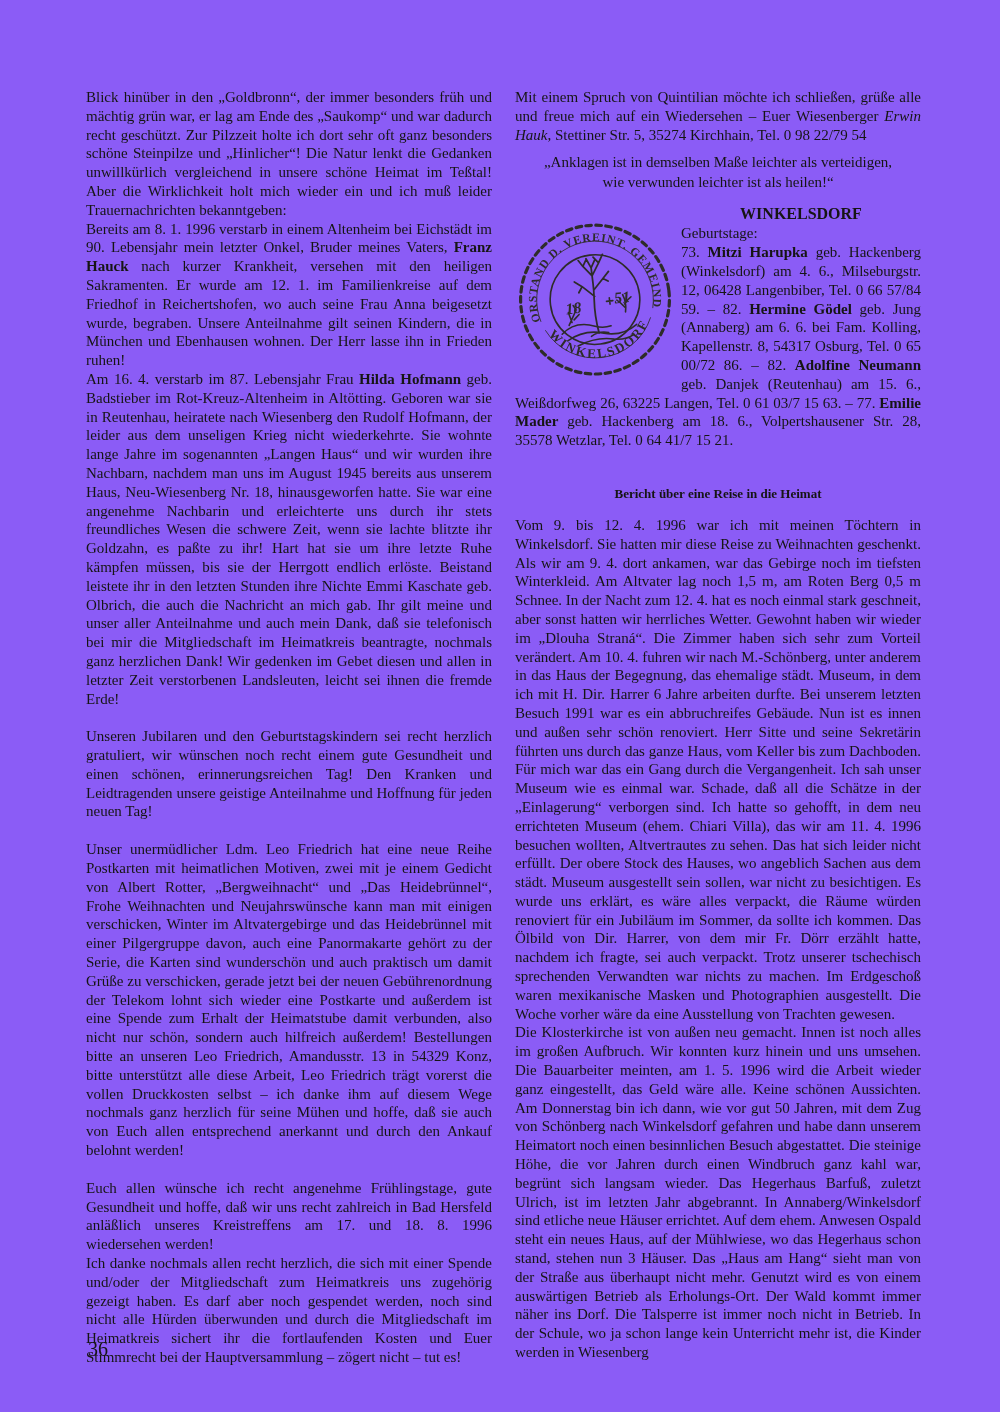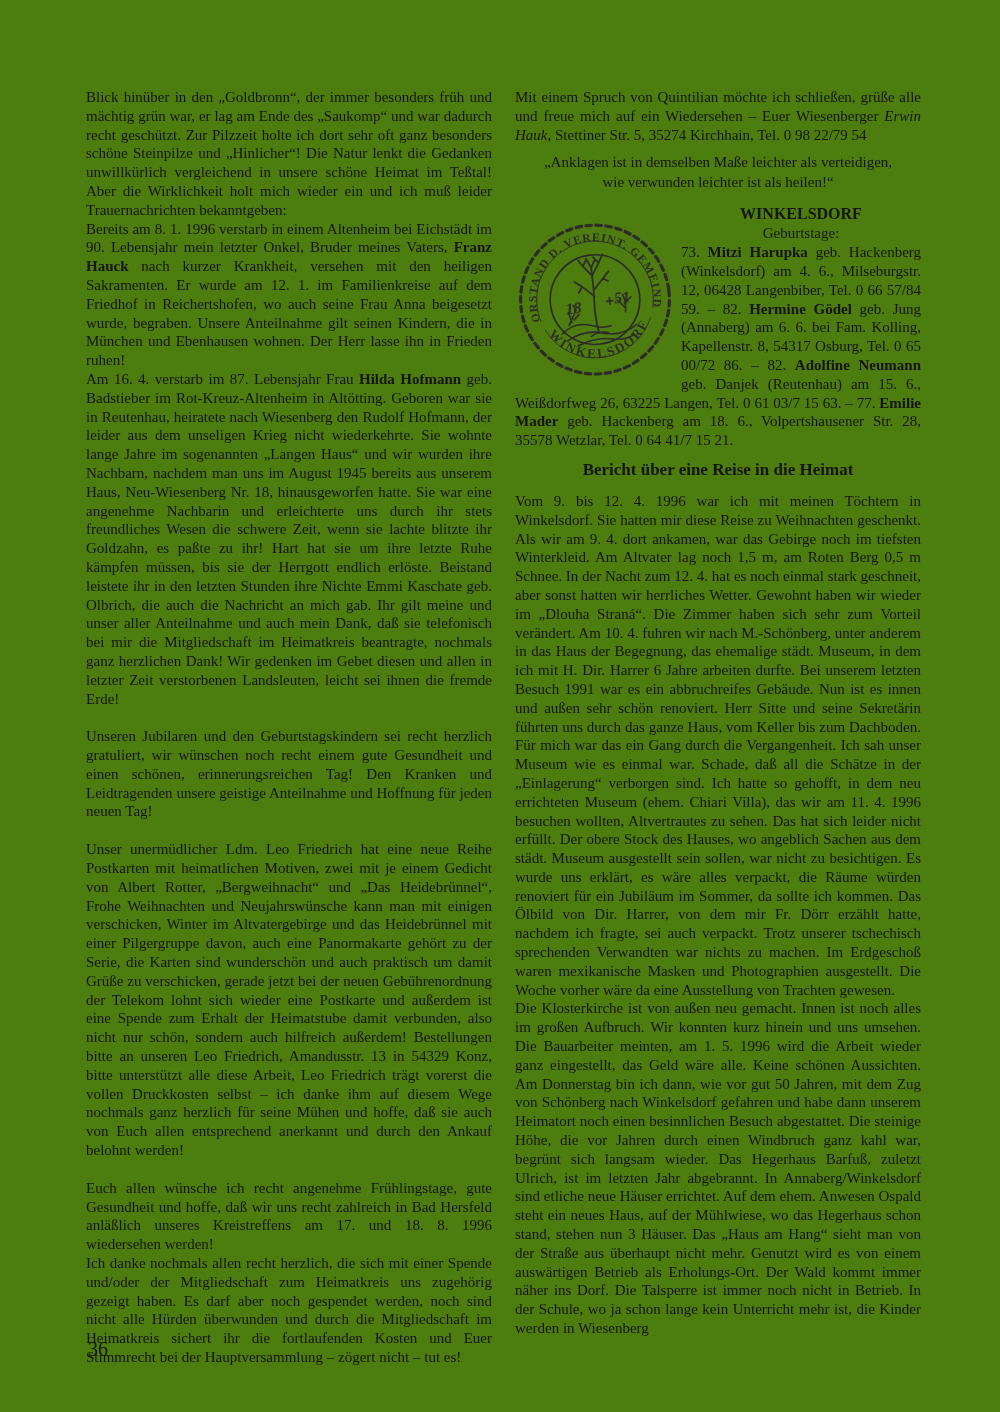--- a/index.html
+++ b/index.html
@@ -3,21 +3,21 @@
 <meta charset="utf-8">
 <style>
   html,body{margin:0;padding:0;}
   body{
     width:1000px;height:1412px;
     background:#ffffff;
     font-family:"Liberation Serif","DejaVu Serif",serif;
   }
   .page{
     position:relative;width:1000px;height:1412px;
-    background:#4d7c0f;color:#161514;overflow:hidden;
+    background:#8b5cf6;color:#161514;overflow:hidden;
   }
   .columns{
     position:absolute;top:88px;left:86px;
     display:flex;gap:23px;
   }
   .col{
     width:406px;
     font-size:15px;line-height:18.8px;
     text-align:justify;
     hyphens:auto;-webkit-hyphens:auto;
@@ -36,26 +36,26 @@
   .seal-wrap{
     float:left;
     width:160px;height:172px;
     margin:12px 6px 2px 0;
   }
   .seal-wrap svg{width:160px;height:172px;display:block;}
   .wk-heading{
     text-align:center;font-weight:bold;
     font-size:16px;line-height:20px;margin:0;
   }
-  .wk-sub{margin:0;text-align:center;}
+  .wk-sub{margin:0;text-align:left;}
   .report-heading{
     clear:both;
     text-align:center;font-weight:bold;
-    font-size:17px;line-height:24px;
-    margin:8px 0 10px 0;
+    font-size:13px;line-height:24px;
+    margin:32px 0 10px 0;
   }
   .page-number{
     position:absolute;left:88px;top:1338px;
     font-size:20px;
   }
 </style>
 </head>
 <body>
 
 <div class="page">

